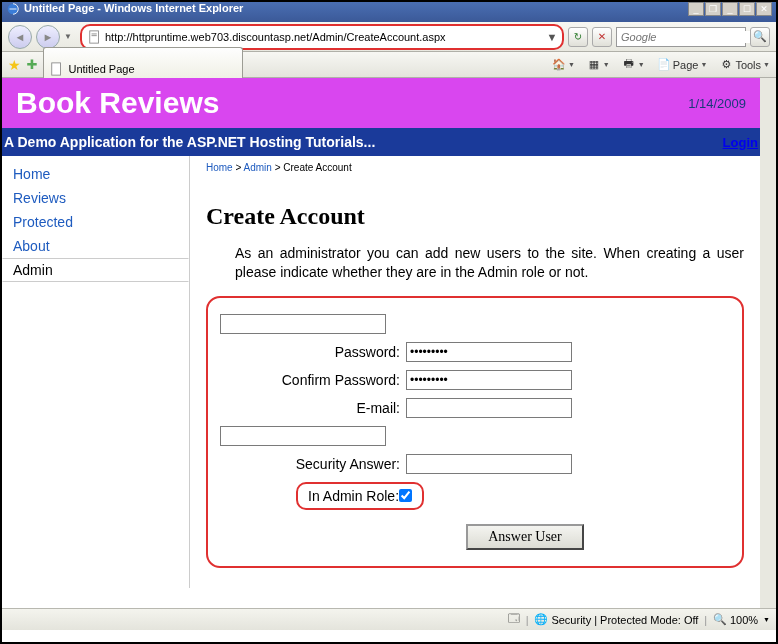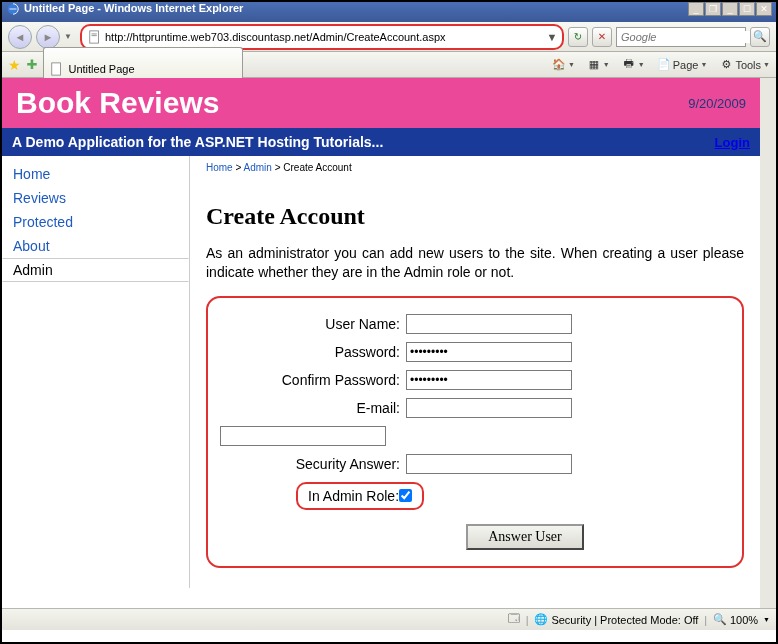--- a/index.html
+++ b/index.html
@@ -33,36 +33,36 @@
 .tabbar-right { margin-left: auto; display: flex; align-items: center; gap: 12px; font-size: 11px; color: #333; }
 .menuitem { display: flex; align-items: center; gap: 2px; cursor: pointer; }
 .menuitem .dd { font-size: 7px; color: #555; }
 .ico { width: 14px; height: 14px; display: inline-flex; align-items: center; justify-content: center; }
 
 
 .page { height: 530px; overflow: auto; position: relative; border-right: 16px solid #e8e8e0; }
 .scrollbar-arrow { position: absolute; right: -16px; width: 16px; height: 16px; background: linear-gradient(#f8f8f4,#d8d8d0); border: 1px solid #b0b0a8; display: flex; align-items: center; justify-content: center; font-size: 8px; color: #555; }
 .page-inner { min-height: 100%; }
 
-.banner { background: #ec4899; padding: 8px 14px; display: flex; align-items: center; }
+.banner { background: #d946ef; padding: 8px 14px; display: flex; align-items: center; }
 .banner h1 { color: #fff; font-family: Verdana, sans-serif; font-size: 30px; font-weight: bold; }
 .banner .date { margin-left: auto; color: #1a3a7a; font-size: 13px; }
-.tagline { background: #1a3a9a; color: #fff; padding: 6px 10px; font-size: 14px; font-weight: bold; display: flex; align-items: center; gap: 14px; }
+.tagline { background: #1a3a9a; color: #fff; padding: 6px 2px; font-size: 14px; font-weight: bold; display: flex; align-items: center; gap: 14px; }
 .tagline .login { margin-left: auto; font-size: 13px; }
 
 .body-flex { display: flex; }
 .sidenav { width: 188px; border-right: 1px solid #ccc; padding: 6px 0; }
 .sidenav a { display: block; padding: 3px 10px; color: #1e5bbf; text-decoration: none; font-size: 14px; border: 1px solid transparent; }
 .sidenav a.active { background: #fff; border-top: 1px solid #ccc; border-bottom: 1px solid #ccc; color: #000; }
 
 .maincol { flex: 1; padding: 6px 16px 20px 16px; }
 .breadcrumb { font-size: 10px; margin-bottom: 30px; }
 .breadcrumb a { color: #1e5bbf; text-decoration: none; }
 .maincol h2 { font-family: Verdana; font-size: 24px; font-weight: bold; margin-bottom: 14px; }
-.intro { font-size: 14px; text-align: justify; margin-bottom: 14px; line-height: 1.35; }
+.intro { font-size: 14px; text-align: justify; margin-bottom: 14px; line-height: 1.35; margin-left: 29px; }
 
 .form-wrap { border: 2px solid #e03030; border-radius: 14px; padding: 16px 12px; }
 .form-row { display: flex; align-items: center; margin-bottom: 8px; }
 .form-row label { width: 186px; text-align: right; padding-right: 6px; font-size: 14px; }
 .form-row input[type=text], .form-row input[type=password] { width: 166px; height: 20px; border: 1px solid #7a7a7a; font-size: 12px; padding: 0 3px; font-family: Arial; }
 .inrole { display: inline-flex; align-items: center; border: 2px solid #e03030; border-radius: 10px; padding: 4px 10px; margin-left: 76px; }
 .inrole label { width: auto; padding-right: 0; font-size: 14px; }
 .btn-row { text-align: center; margin-top: 14px; margin-left: 100px; }
 .create-btn { padding: 3px 20px; font-size: 14px; border: 2px outset #999; background: linear-gradient(#f4f4f0,#dcdcd4); cursor: pointer; font-family: Verdana; }
 
@@ -157,21 +157,21 @@
       </div>
   </div>
 </div>
 
 <div class="page">
   <div class="scrollbar-arrow" style="top:0">▲</div>
   <div class="scrollbar-arrow" style="bottom:0">▼</div>
   <div class="page-inner">
     <div class="banner">
       <h1>Book Reviews</h1>
-      <span class="date">9/20/2009</span>
+      <span class="date">1/14/2009</span>
     </div>
     <div class="tagline">
       <span>A Demo Application for the ASP.NET Hosting Tutorials...</span>
       <a href="#" class="login">Login</a>
     </div>
     <div class="body-flex">
       <div class="sidenav">
         <a href="#">Home</a>
         <a href="#">Reviews</a>
         <a href="#">Protected</a>
@@ -181,21 +181,20 @@
       <div class="maincol">
         <div class="breadcrumb">
           <a href="#">Home</a> &gt;
           <a href="#">Admin</a> &gt;
           <span>Create Account</span>
         </div>
         <h2>Create Account</h2>
         <p class="intro">As an administrator you can add new users to the site. When creating a user please indicate whether they are in the Admin role or not.</p>
         <div class="form-wrap">
           <div class="form-row">
-            <label>User Name:</label>
             <input type="text" value="" style="">
           </div>
           <div class="form-row">
             <label>Password:</label>
             <input type="password" value="password1" style="">
           </div>
           <div class="form-row">
             <label>Confirm Password:</label>
             <input type="password" value="password1" style="">
           </div>

